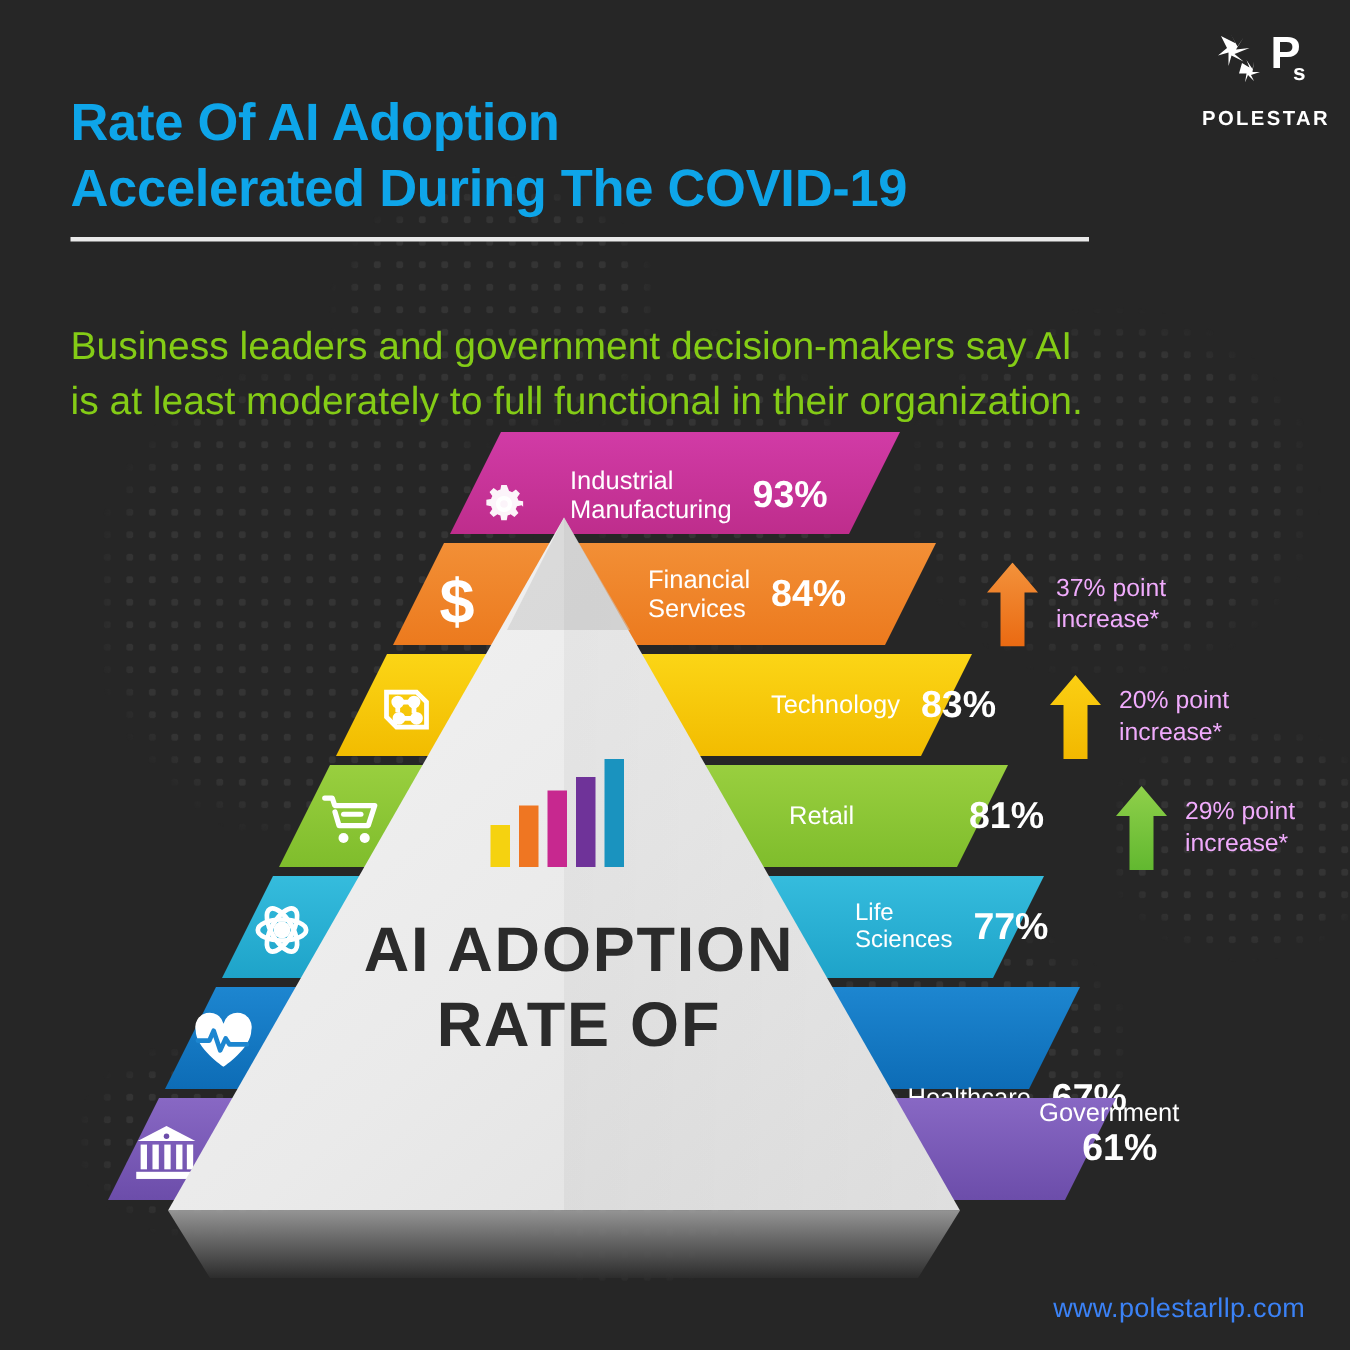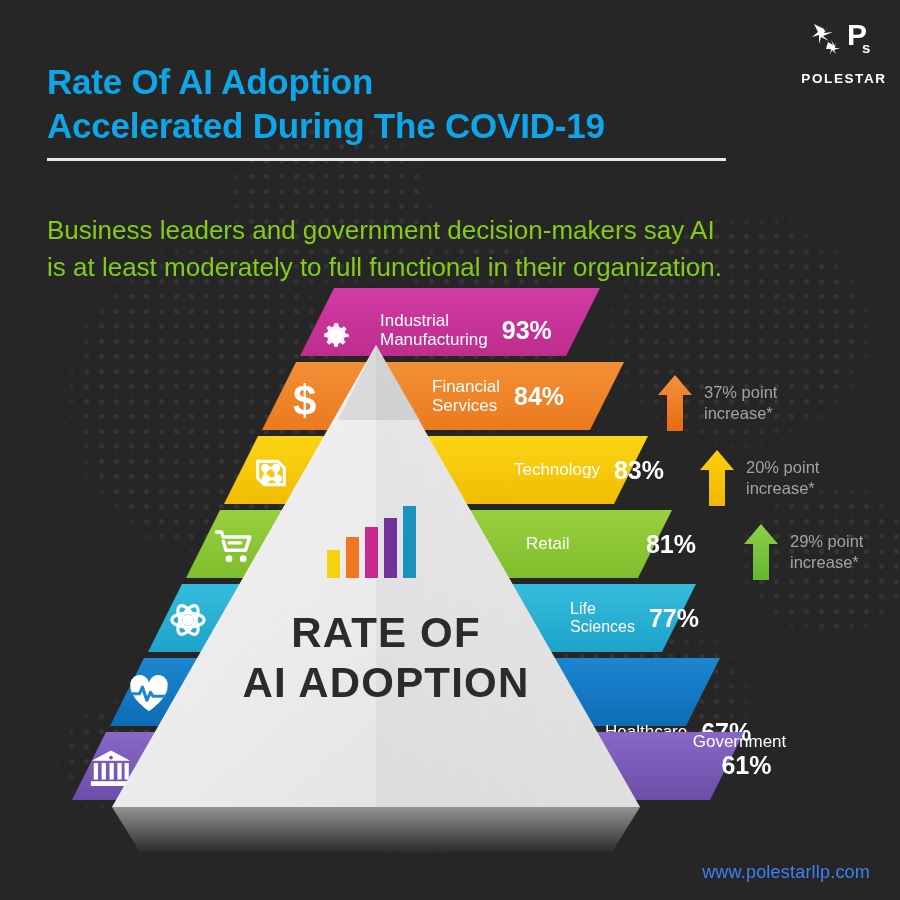--- a/index.html
+++ b/index.html
@@ -95,21 +95,21 @@
     position:absolute;left:196px;top:608px;width:380px;
     text-align:center;color:#2b2b2b;
     font-size:42px;font-weight:700;line-height:1.18;letter-spacing:1.2px;
   }
 
   
   .note{
     position:absolute;display:flex;align-items:center;gap:12px;
   }
   .note .txt{
-    color:#a3a3a3;font-size:16.5px;line-height:1.28;width:108px;
+    color:#f0abfc;font-size:16.5px;line-height:1.28;width:108px;
   }
 </style>
 </head>
 <body>
 
 <div class="stage">
 
   <div class="bg-dots"></div>
 
   <div class="logo">
@@ -333,22 +333,22 @@
 
     <svg style="position:absolute;left:325px;top:506px;width:100px;height:72px;" viewBox="0 0 100 72">
       <rect x="2" y="44" width="13" height="28" fill="#f5d210"></rect>
       <rect x="21" y="31" width="13" height="41" fill="#ef7622"></rect>
       <rect x="40" y="21" width="13" height="51" fill="#c7288f"></rect>
       <rect x="59" y="12" width="13" height="60" fill="#6f3399"></rect>
       <rect x="78" y="0" width="13" height="72" fill="#1a93bf"></rect>
     </svg>
 
     <div class="core-title">
+      <div>AI ADOPTION</div>
       <div>RATE OF</div>
-      <div>AI ADOPTION</div>
     </div>
 
     <div class="note" style="left:658px;top:375px;">
       <svg width="34" height="56" viewBox="0 0 34 56">
         <defs>
             <linearGradient id="a1" x1="0" y1="0" x2="0" y2="1">
           <stop offset="0" stop-color="#f3923b"></stop>
               <stop offset="1" stop-color="#ea6a12"></stop>
             </linearGradient>
           </defs>

